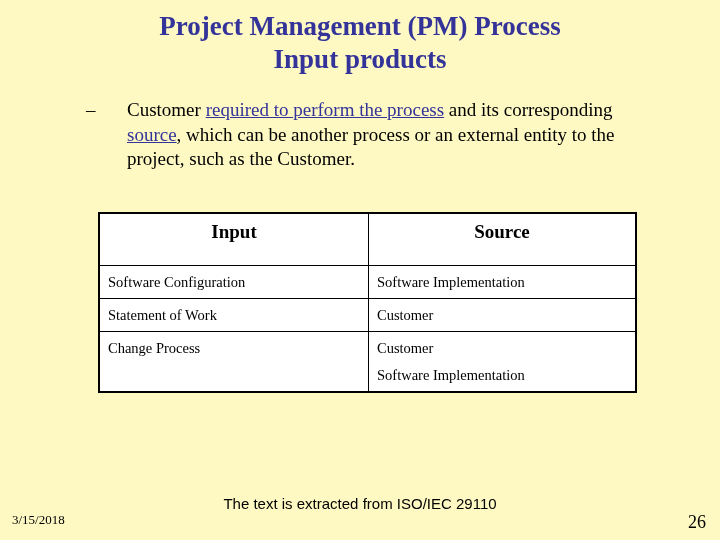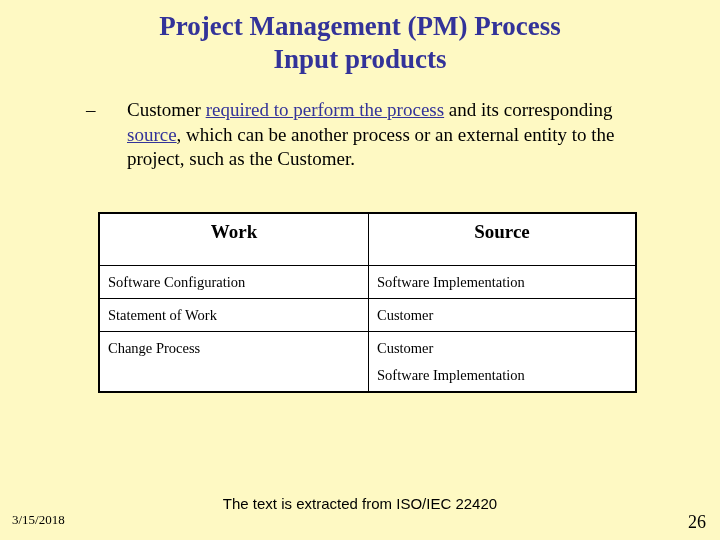--- a/index.html
+++ b/index.html
@@ -151,21 +151,21 @@
   </div>
 
   <div class="bullet-row">
     <span class="bullet-dash">–</span>
     <span class="bullet-text"><span>Customer </span><span class="emph">required to perform the process</span><span> and its corresponding </span><span class="emph">source</span><span>, which can be another process or an external entity to the project, such as the Customer.</span></span>
   </div>
 
   <table class="products-table">
     <thead>
       <tr>
-        <th class="col-name">Work</th>
+        <th class="col-name">Input</th>
         <th class="col-src">Source</th>
       </tr>
     </thead>
     <tbody>
       <tr>
         <td class="col-name">Software Configuration</td>
         <td class="col-src">
           <span class="cell-line">Software Implementation</span>
         </td>
       </tr>
@@ -178,17 +178,17 @@
       <tr>
         <td class="col-name">Change Process</td>
         <td class="col-src">
           <span class="cell-line">Customer</span>
           <span class="cell-line">Software Implementation</span>
         </td>
       </tr>
     </tbody>
   </table>
 
-  <div class="footer-note">The text is extracted from ISO/IEC 22420</div>
+  <div class="footer-note">The text is extracted from ISO/IEC 29110</div>
   <div class="footer-date">3/15/2018</div>
   <div class="footer-pagenum">26</div>
 
 </div>
 
 </body></html>

